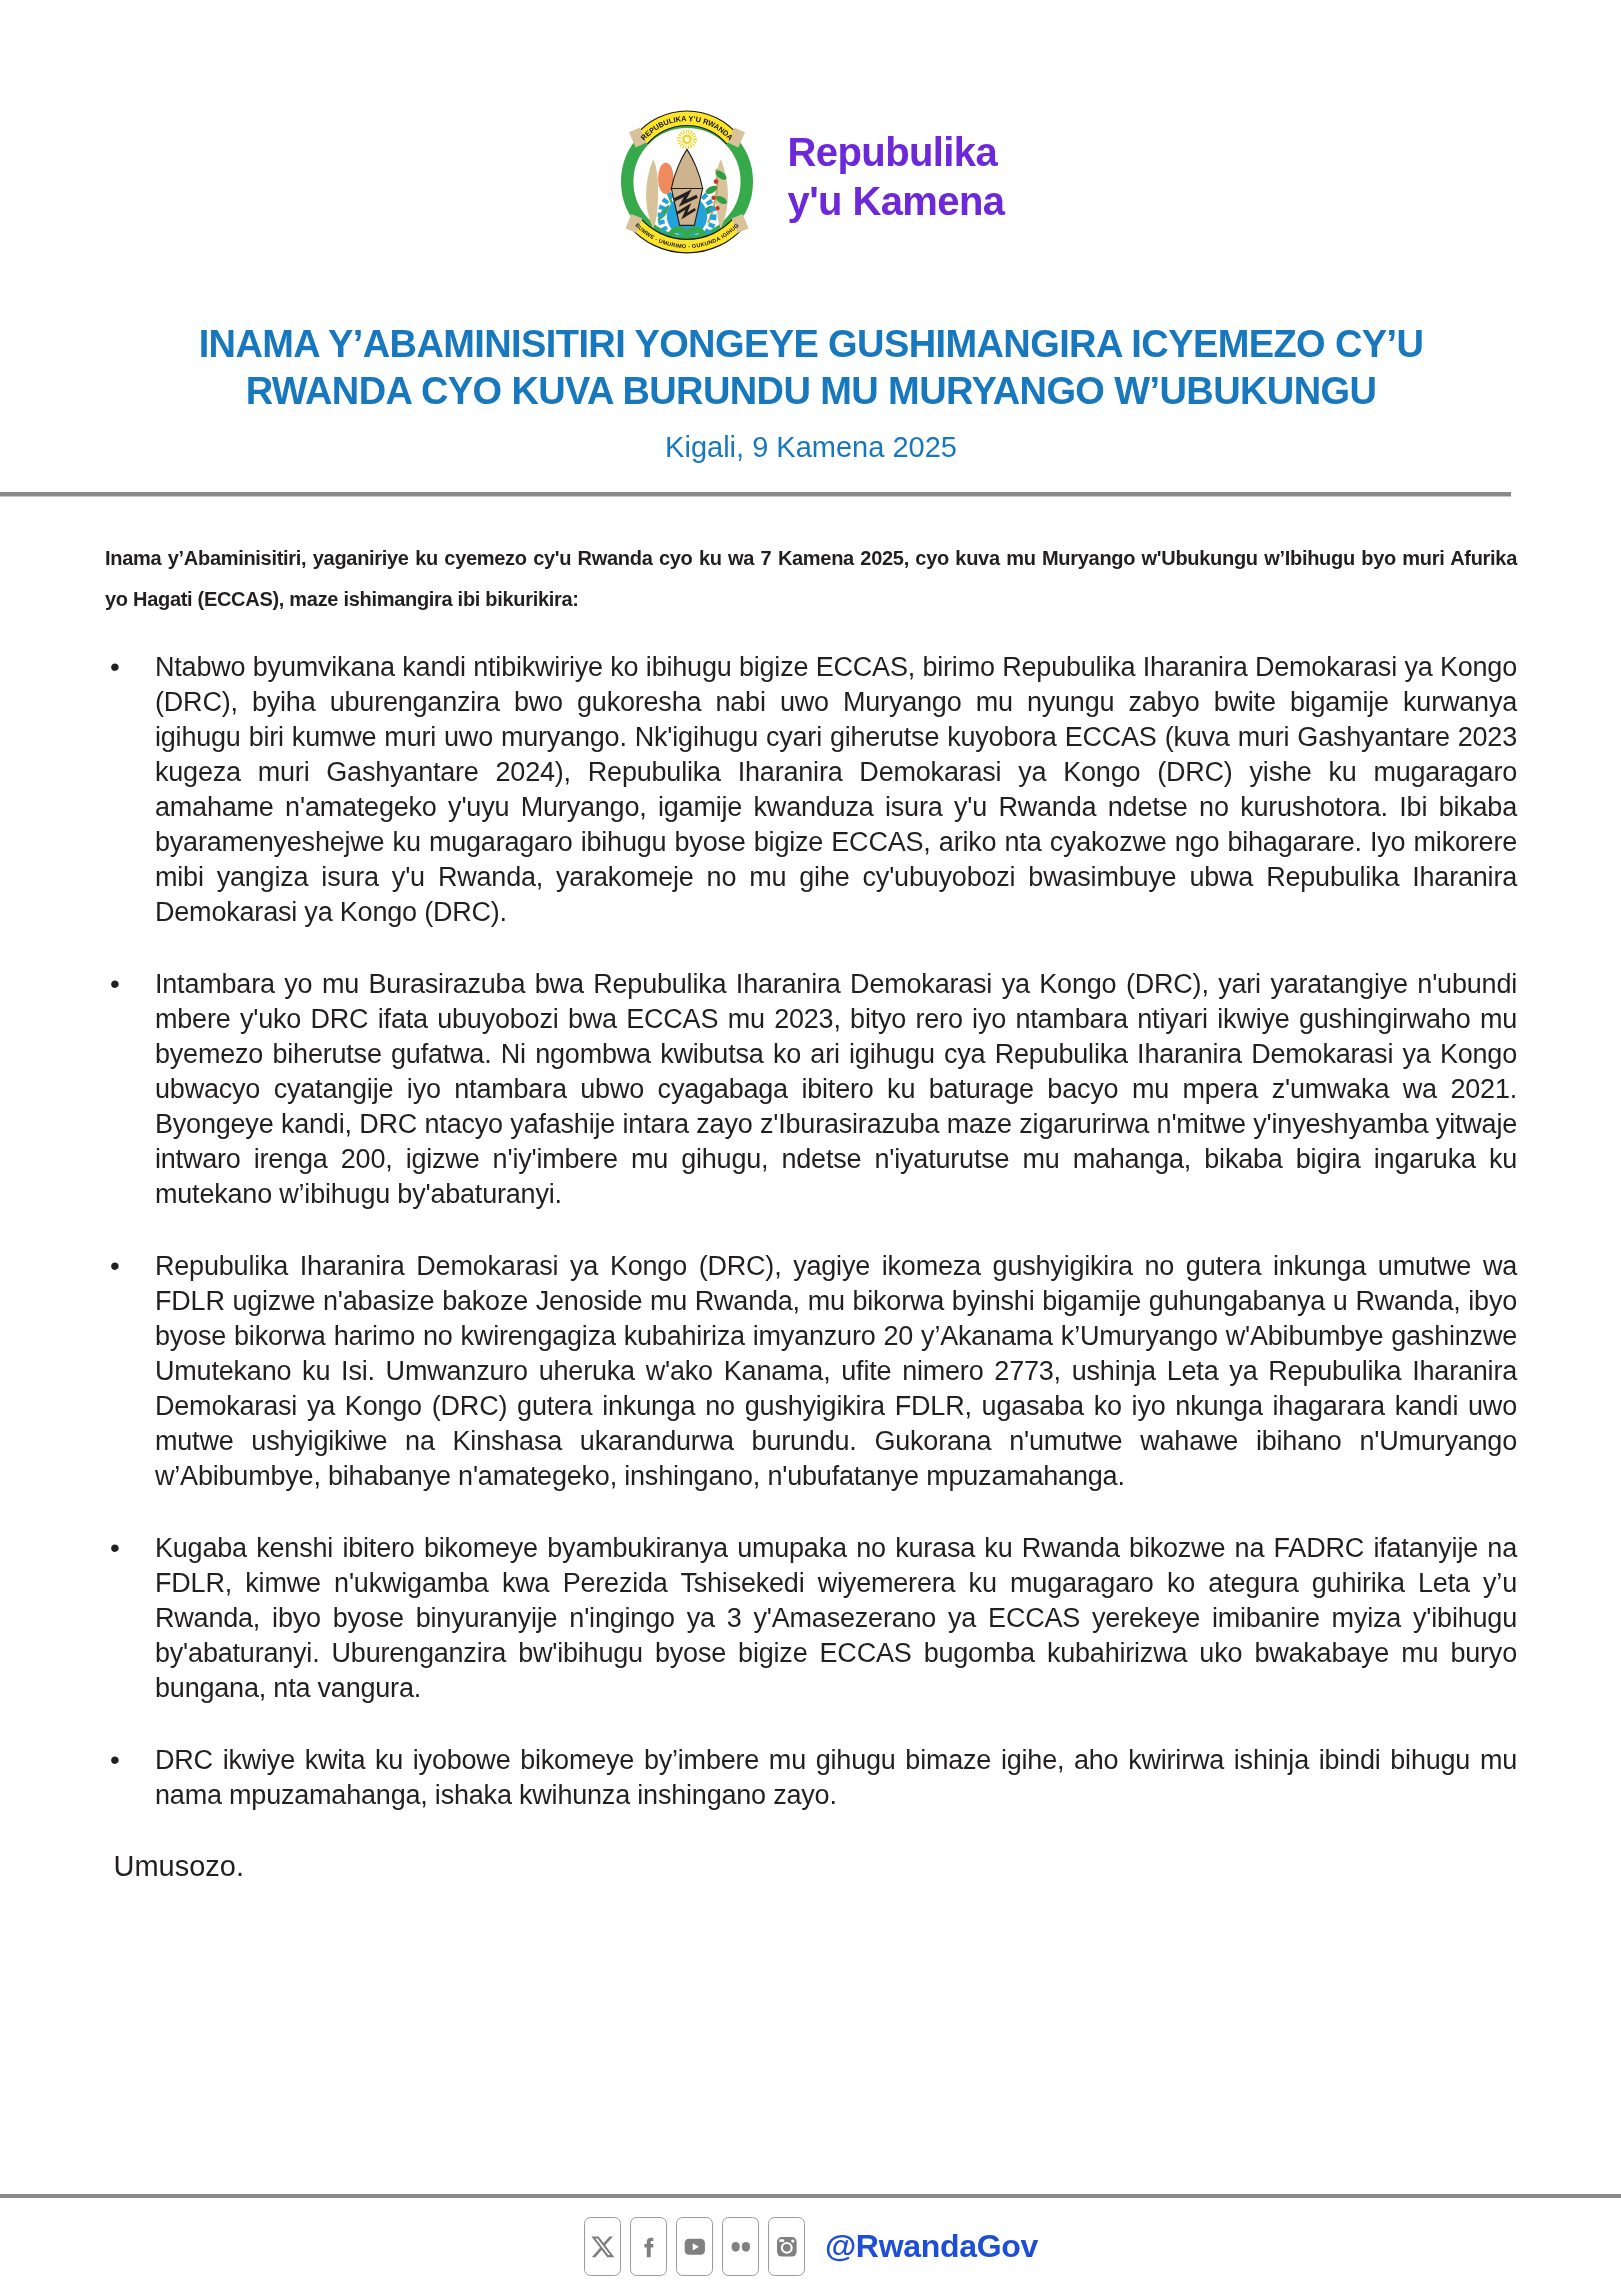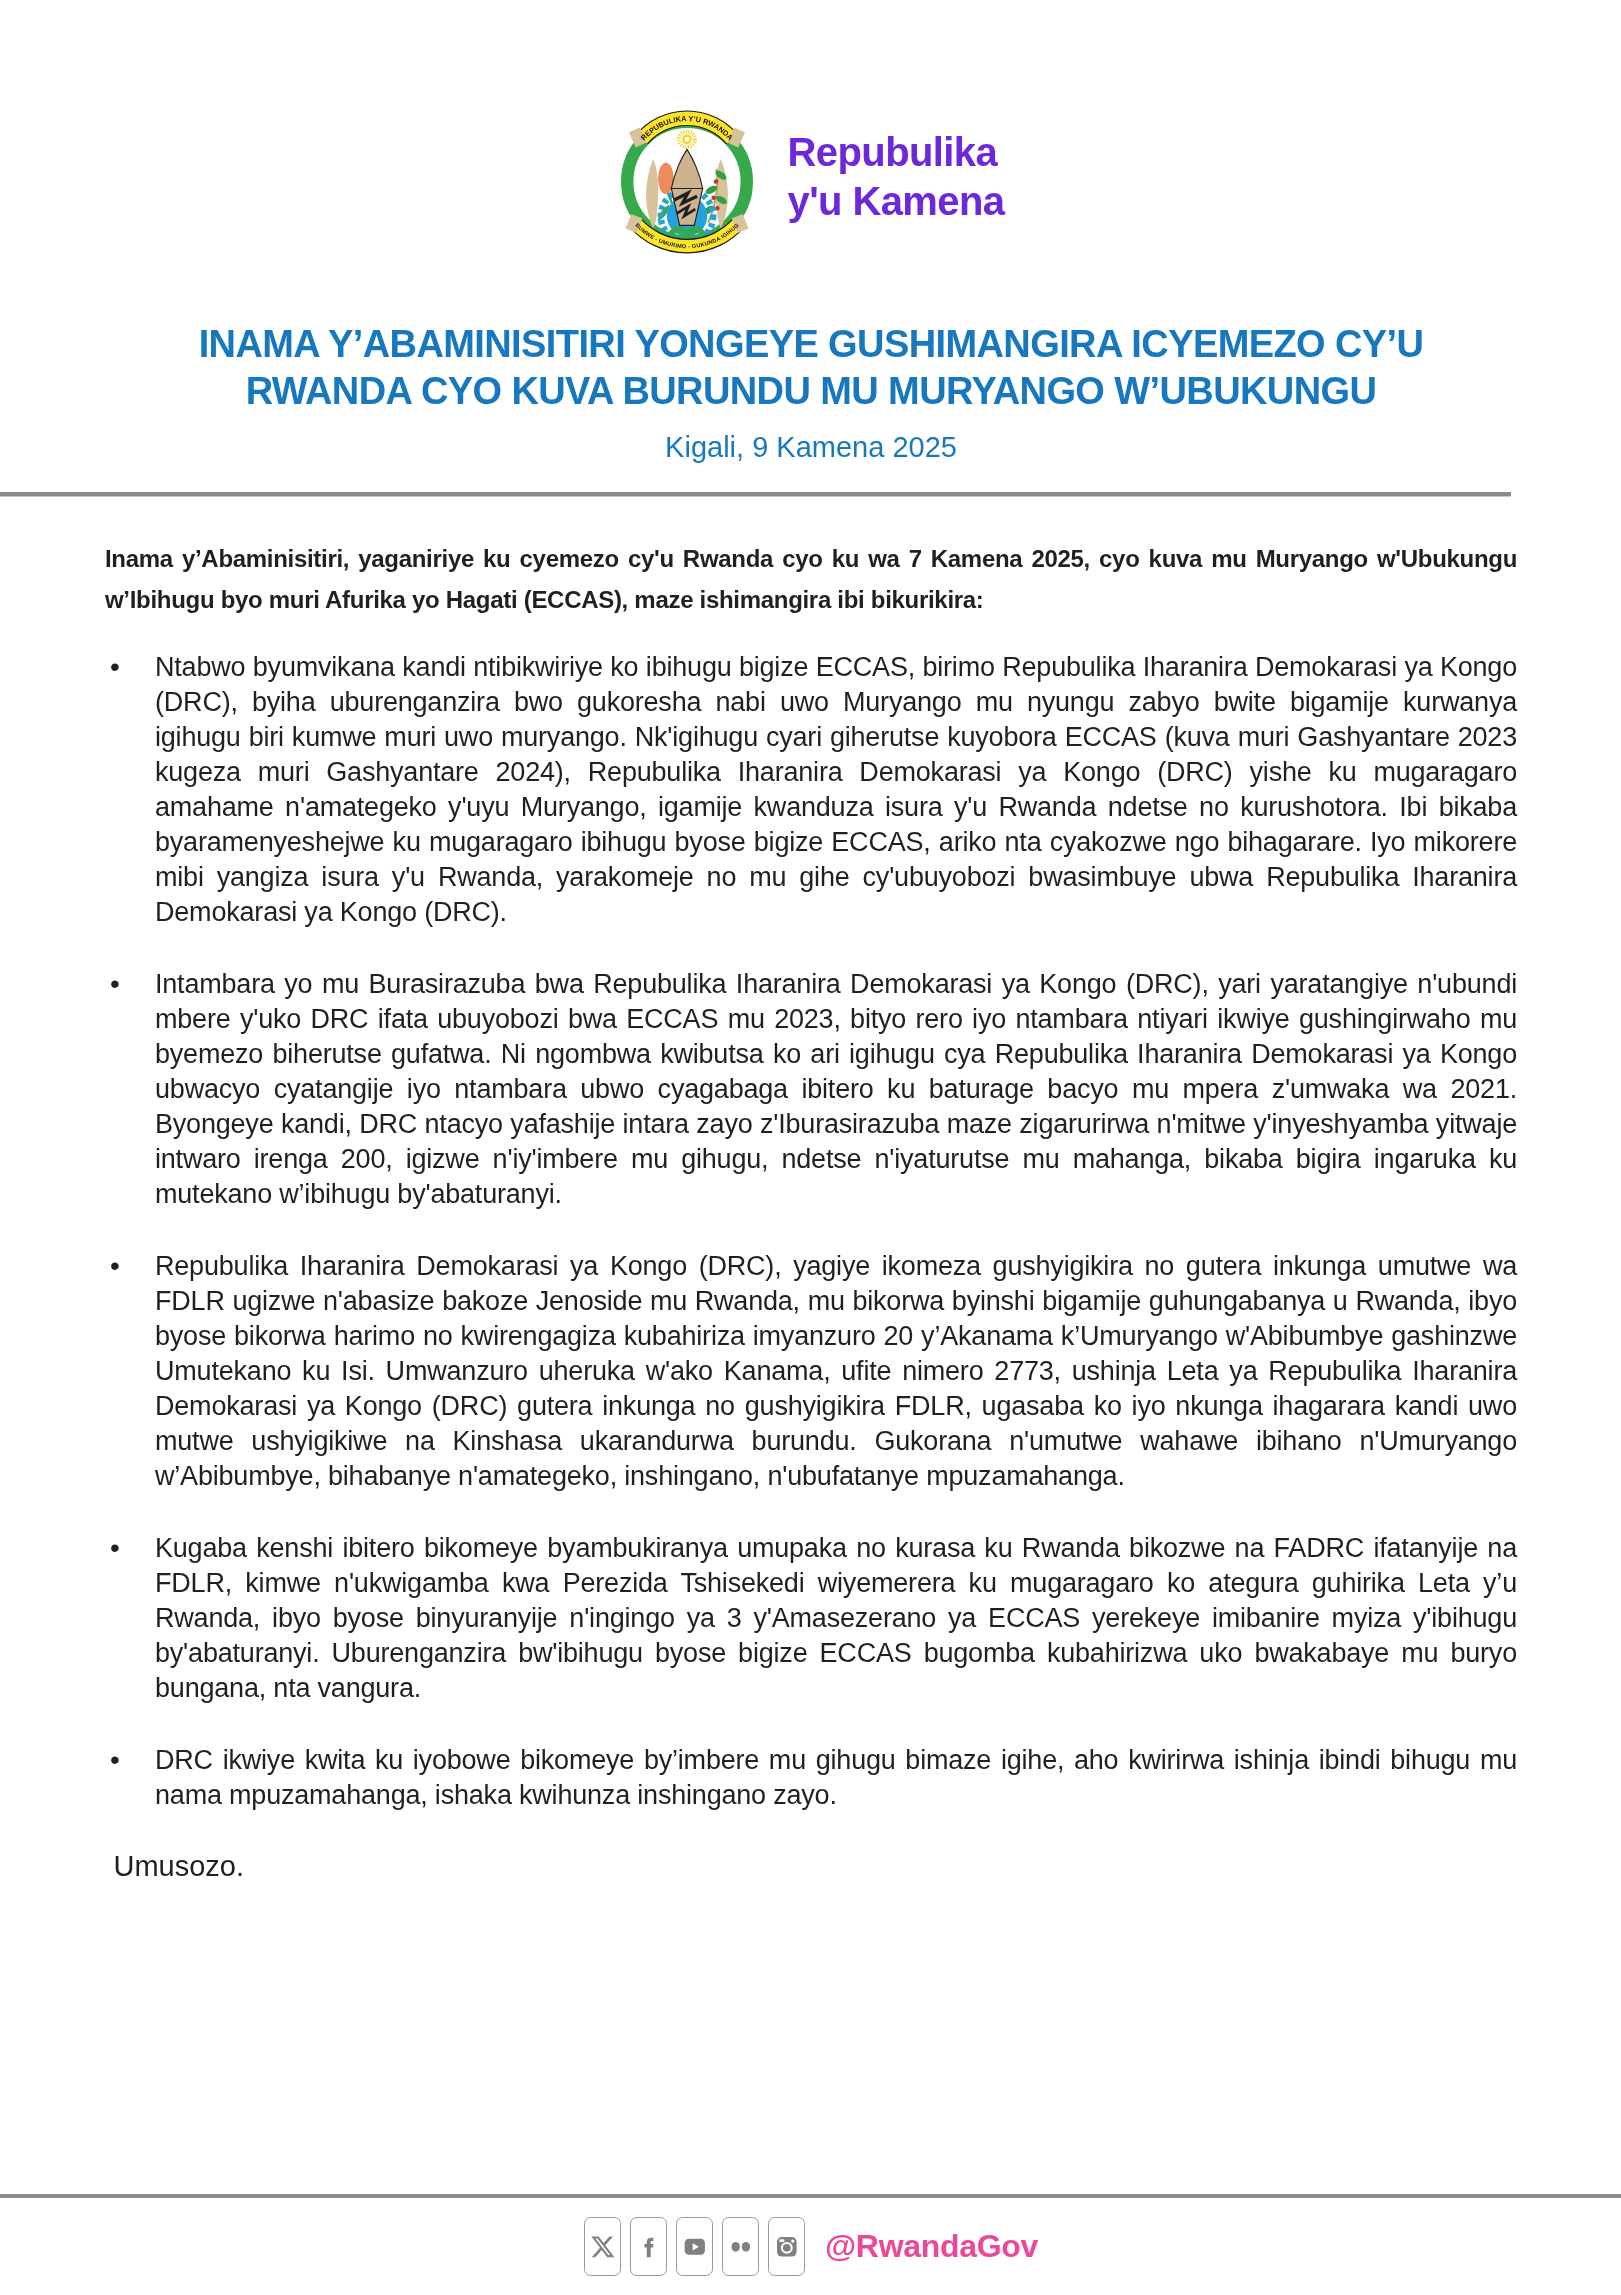--- a/index.html
+++ b/index.html
@@ -38,21 +38,21 @@
   }
   .divider-top{
     margin-top:28px;
     width:1511px; height:3.7px;
     background:#8a8a8a; border-bottom:1.8px solid #c9c9c9;
   }
 
   
   .doc-body{ margin:41px 105px 0 105px; }
   .intro{
-    margin:0; font-weight:bold; font-size:24px; line-height:41px;
+    margin:0; font-weight:bold; font-size:20px; line-height:41px;
     text-align:justify; letter-spacing:-0.3px;
   }
   .bullets{ list-style:none; margin:30px 0 0 0; padding:0; }
   .bullets li{
     position:relative; padding-left:50px; margin-bottom:37px;
     font-size:27px; line-height:35px; text-align:justify;
     letter-spacing:-0.2px;
   }
   .bullets li::before{
     content:"\2022";
@@ -71,21 +71,21 @@
   }
   .icon-box{
     width:35px; height:57px;
     border:1.8px solid #9a9a9a; border-radius:6.7px;
     background:#ffffff;
     display:flex; align-items:center; justify-content:center;
     text-decoration:none; cursor:pointer;
   }
   .icon-box svg{ width:25.6px; height:25.6px; }
   .handle{
-    margin-left:11px; font-size:32px; font-weight:bold; color:#ec4899;
+    margin-left:11px; font-size:32px; font-weight:bold; color:#1d4ed8;
     letter-spacing:-0.3px;
   }
 </style>
 </head>
 <body>
 
 <div class="page">
 
   <header class="logo-row">
     <svg class="emblem" viewBox="0 0 300 400" aria-hidden="true">

